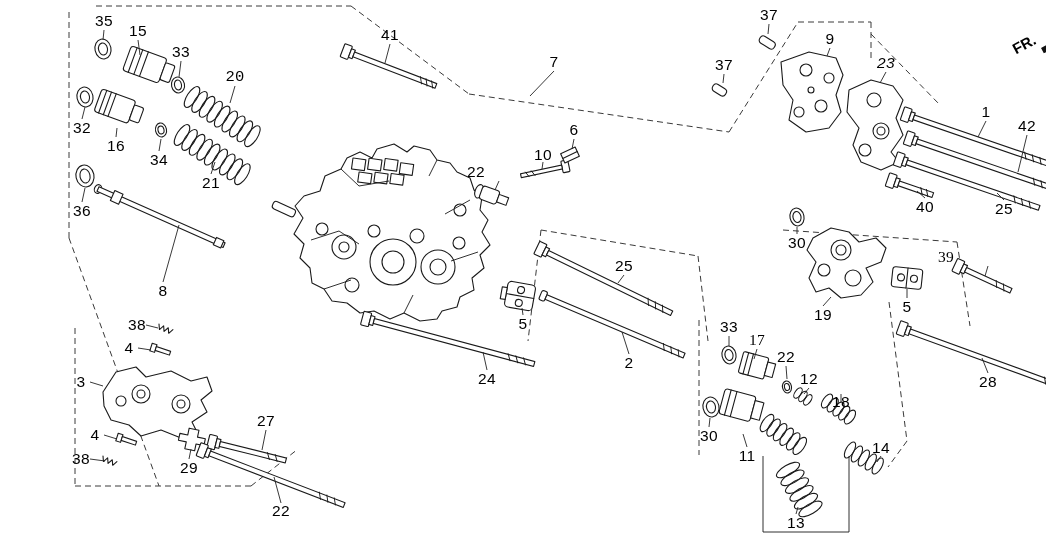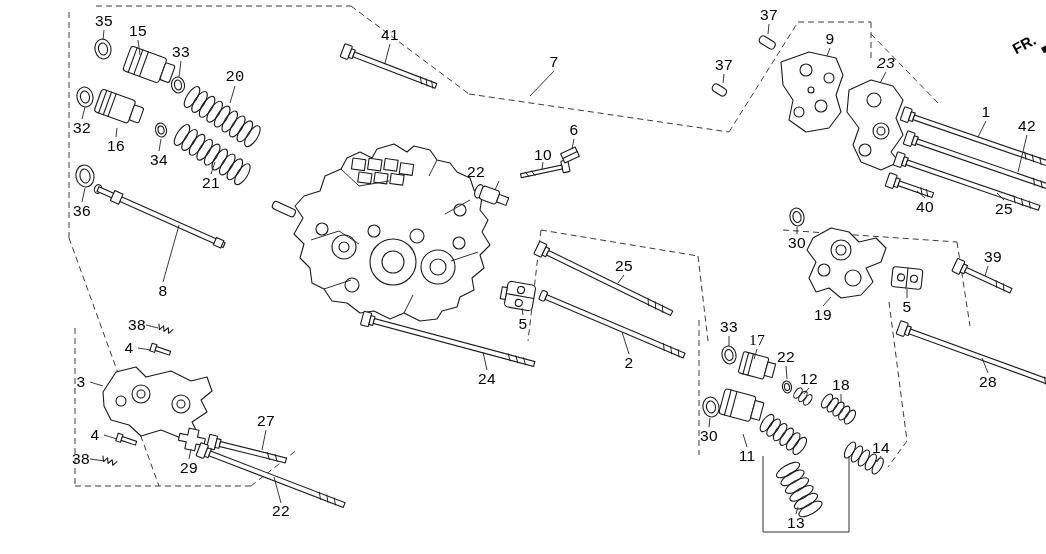--- a/index.html
+++ b/index.html
@@ -395,37 +395,37 @@
       <div class="callout" style="left: 75px; top: 146px;">16</div>
       <div class="callout" style="left: 118px; top: 160px;">34</div>
       <div class="callout" style="left: 533px; top: 130px;">6</div>
       <div class="callout" style="left: 502px; top: 155px;">10</div>
       <div class="callout" style="left: 435px; top: 172px;">22</div>
       <div class="callout" style="left: 170px; top: 183px;">21</div>
       <div class="callout" style="left: 884px; top: 207px;">40</div>
       <div class="callout" style="left: 963px; top: 209px;">25</div>
       <div class="callout" style="left: 41px; top: 211px;">36</div>
       <div class="callout" style="left: 756px; top: 243px;">30</div>
-      <div class="callout" style="left: 952px; top: 257px;">39</div>
+      <div class="callout" style="left: 905px; top: 257px; font-family: Liberation Serif, serif;">39</div>
       <div class="callout" style="left: 583px; top: 266px;">25</div>
       <div class="callout" style="left: 122px; top: 291px;">8</div>
       <div class="callout" style="left: 866px; top: 307px;">5</div>
       <div class="callout" style="left: 782px; top: 315px;">19</div>
       <div class="callout" style="left: 482px; top: 324px;">5</div>
       <div class="callout" style="left: 688px; top: 327px;">33</div>
       <div class="callout" style="left: 716px; top: 340px; font-family: Liberation Serif, serif;">17</div>
       <div class="callout" style="left: 96px; top: 325px;">38</div>
       <div class="callout" style="left: 88px; top: 348px;">4</div>
       <div class="callout" style="left: 745px; top: 357px;">22</div>
       <div class="callout" style="left: 588px; top: 363px;">2</div>
       <div class="callout" style="left: 768px; top: 379px;">12</div>
       <div class="callout" style="left: 446px; top: 379px;">24</div>
       <div class="callout" style="left: 40px; top: 382px;">3</div>
       <div class="callout" style="left: 947px; top: 382px;">28</div>
-      <div class="callout" style="left: 800px; top: 385px;">18</div>
+      <div class="callout" style="left: 800px; top: 402px;">18</div>
       <div class="callout" style="left: 225px; top: 421px;">27</div>
       <div class="callout" style="left: 54px; top: 435px;">4</div>
       <div class="callout" style="left: 668px; top: 436px;">30</div>
       <div class="callout" style="left: 840px; top: 448px;">14</div>
       <div class="callout" style="left: 706px; top: 456px;">11</div>
       <div class="callout" style="left: 40px; top: 459px;">38</div>
       <div class="callout" style="left: 148px; top: 468px;">29</div>
       <div class="callout" style="left: 240px; top: 511px;">22</div>
       <div class="callout" style="left: 755px; top: 523px;">13</div>
     </div>

